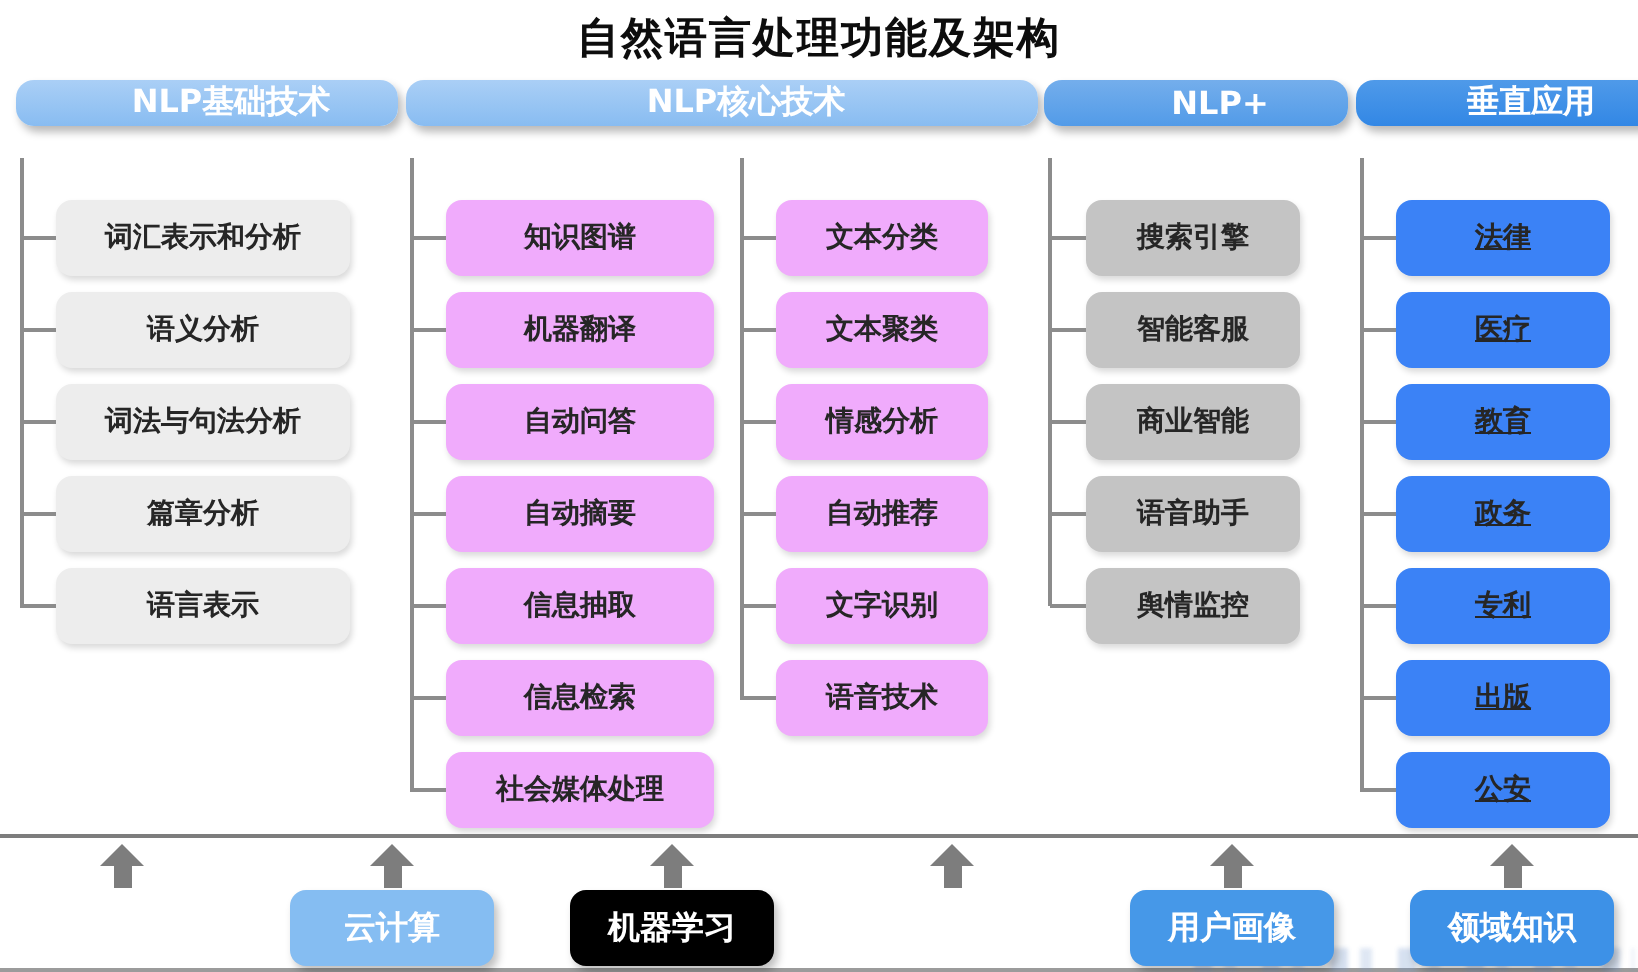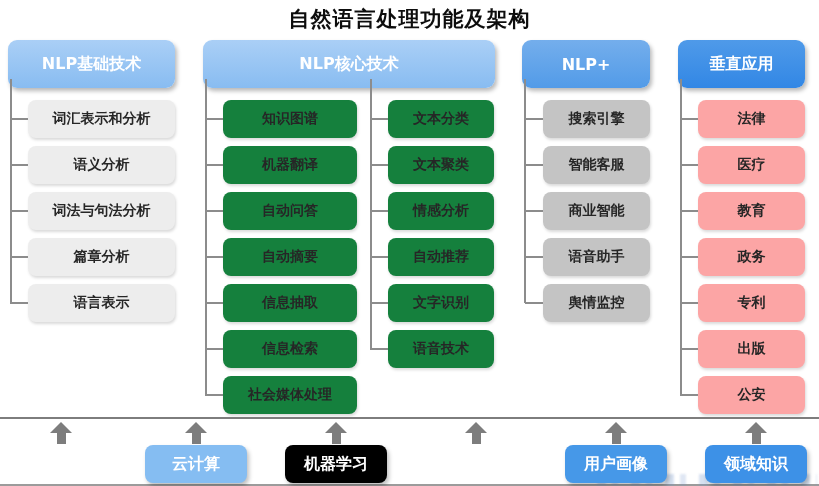--- a/index.html
+++ b/index.html
@@ -6,24 +6,25 @@
   .canvas{
     position:relative;width:819px;height:486px;background:#ffffff;
     font-family:"DejaVu Sans","Liberation Sans",sans-serif;overflow:hidden;
   }
   .title{
     position:absolute;top:5px;left:0;width:100%;text-align:center;
     font-size:21px;font-weight:bold;color:#0d0d0d;letter-spacing:1px;
   }
   
   .hdr{
-    position:absolute;top:40px;height:48px;border-radius:9px;
+    position:absolute;top:40px;height:23px;border-radius:9px;
     display:flex;align-items:center;justify-content:center;
     color:#ffffff;font-size:16px;font-weight:bold;
     box-shadow:2px 3px 4px rgba(0,0,0,0.28);
+    padding-left:24px;
   }
   .hdr1{left:8px;width:167px;background:linear-gradient(#aacff6,#88bcf1);}
   .hdr2{left:203px;width:292px;background:linear-gradient(#aacff6,#88bcf1);}
   .hdr3{left:522px;width:128px;background:linear-gradient(#74aeec,#529be8);}
   .hdr4{left:678px;width:127px;background:linear-gradient(#4f9ae9,#3287e5);}
   
   .vline{position:absolute;width:2px;background:#8c8c8c;top:79px;}
   #v1{left:10px;height:224px;}
   #v2{left:205px;height:316px;}
   #v2r{left:370px;height:270px;}
@@ -40,23 +41,23 @@
     position:relative;height:38px;border-radius:8px;
     display:flex;align-items:center;justify-content:center;
     font-size:14px;font-weight:bold;color:#262626;
     box-shadow:1px 2px 3px rgba(0,0,0,0.15);
   }
   .item::before{
     content:"";position:absolute;left:-18px;top:50%;width:18px;height:2px;
     background:#8c8c8c;transform:translateY(-1px);
   }
   .g1{background:#ededed;}
-  .g2{background:#15803d;}
+  .g2{background:#f0abfc;}
   .g3{background:#c4c4c4;}
-  .g4{background:#fca5a5;}
+  .g4{background:#3b82f6;text-decoration:underline;}
   
   .sep{position:absolute;left:0;top:417px;width:819px;height:2px;background:#7d7d7d;}
   .sep-bottom{position:absolute;left:0;top:484px;width:819px;height:2px;background:#9b9b9b;}
   
   .found{
     position:absolute;top:445px;width:102px;height:38px;border-radius:8px;
     display:flex;align-items:center;justify-content:center;
     color:#ffffff;font-size:16px;font-weight:bold;
     box-shadow:2px 3px 4px rgba(0,0,0,0.25);z-index:2;
   }

